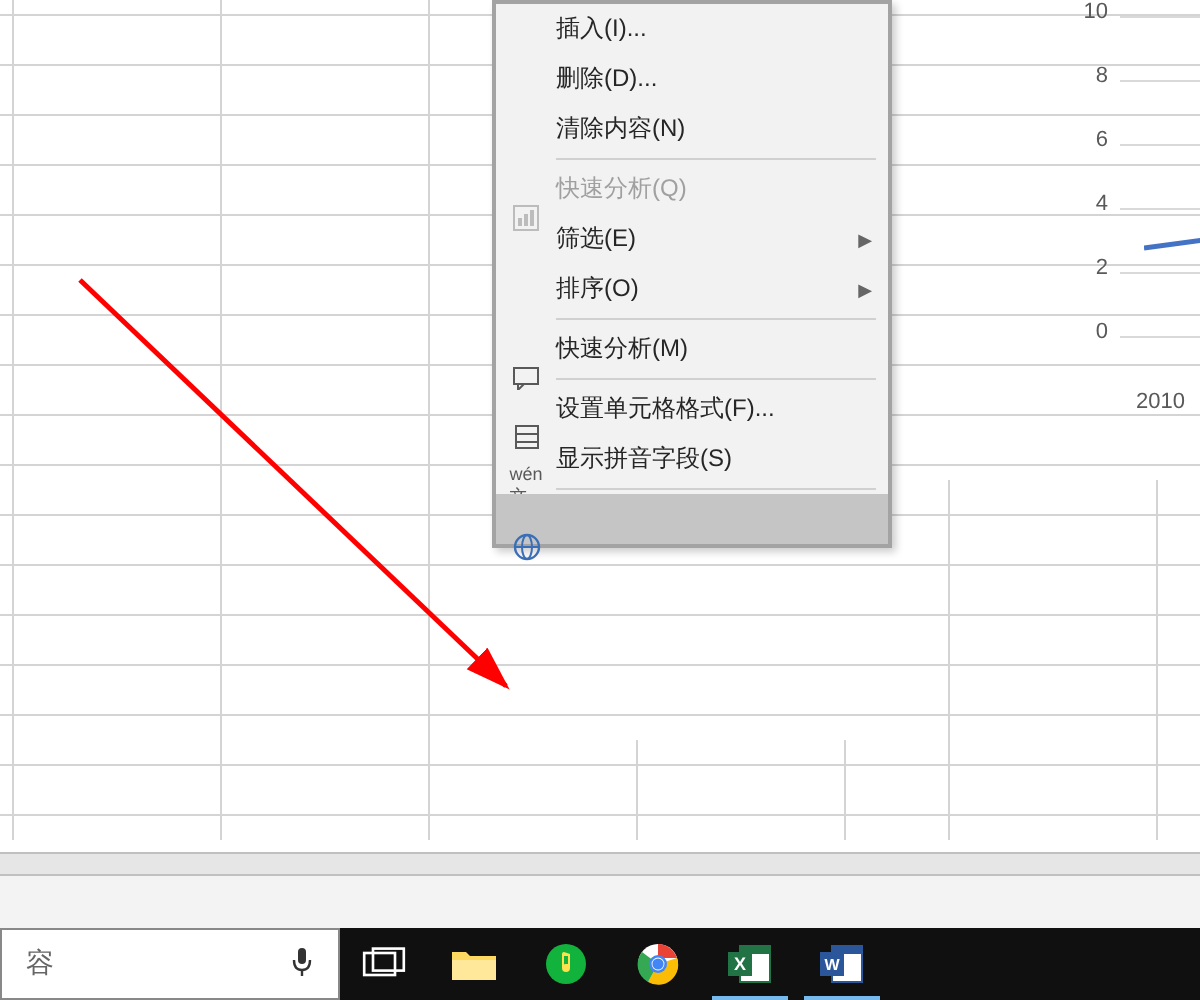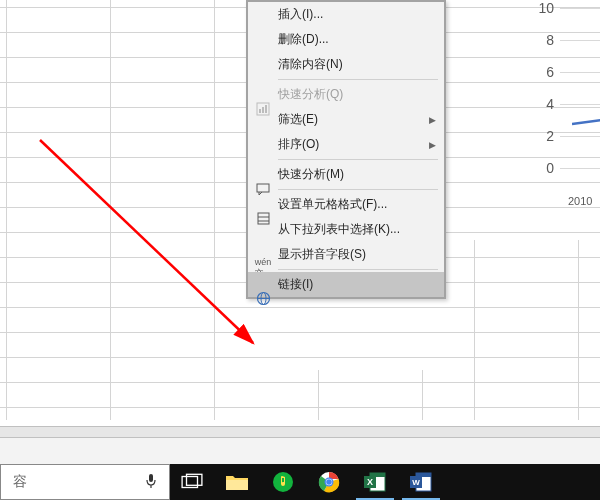--- a/index.html
+++ b/index.html
@@ -13,21 +13,21 @@
 .menu-item { display: flex; align-items: center; height: 25px; padding: 0 8px 0 4px; cursor: default; position: relative; }
 .menu-item.hover { background: #c5c5c5; }
 .menu-item.disabled { color: #a0a0a0; align-items: center; }
 .menu-icon { width: 22px; display: flex; justify-content: center; align-items: center; color: #666; font-size: 12px; margin-top: 28px; }
 .menu-label { flex: 1; color: #262626; padding-left: 4px; }
 .menu-item.disabled .menu-label { color: #a0a0a0; }
 .menu-arrow { color: #666; font-size: 9px; }
 .menu-sep { height: 1px; background: #d0d0d0; margin: 2px 6px 2px 30px; }
 
 .chart-area { position: absolute; right: 0; top: 0; width: 90px; height: 220px; }
-.y-tick { position: absolute; font-size: 14px; color: #595959; text-align: right; width: 20px; }
+.y-tick { position: absolute; font-size: 11px; color: #595959; text-align: right; width: 20px; }
 .x-tick { position: absolute; font-size: 11px; color: #595959; }
 .chart-grid { position: absolute; border-top: 1px solid #d9d9d9; }
 .chart-line { position: absolute; }
 
 .arrow-line { position: absolute; pointer-events: none; }
 
 .bottom-bar { position: absolute; left: 0; bottom: 62px; height: 12px; width: 600px; background: #e6e6e6; border-top: 1px solid #c0c0c0; border-bottom: 1px solid #c0c0c0; }
 .status-strip { position: absolute; left: 0; bottom: 36px; height: 26px; width: 600px; background: #f3f3f3; }
 
 .taskbar { position: absolute; left: 0; bottom: 0; width: 600px; height: 36px; background: #101010; display: flex; align-items: stretch; }
@@ -119,37 +119,32 @@
     <span class="menu-icon">
       <svg width="13" height="13" viewBox="0 0 13 13">
           <rect x="1" y="1" width="11" height="11" fill="none" stroke="#595959"></rect>
           <line x1="1" y1="5" x2="12" y2="5" stroke="#595959"></line>
           <line x1="1" y1="9" x2="12" y2="9" stroke="#595959"></line>
         </svg>
     </span>
     <span class="menu-label">设置单元格格式(F)...</span>
   </div>
   <div class="menu-item">
-    <span class="menu-icon"></span>
-    <span class="menu-label">从下拉列表中选择(K)...</span>
-  </div>
-  <div class="menu-item">
     <span class="menu-icon" style="font-size:9px;color:#595959">wén<br>文</span>
     <span class="menu-label">显示拼音字段(S)</span>
   </div>
   <div class="menu-sep"></div>
   <div class="menu-item hover">
     <span class="menu-icon">
       <svg width="15" height="15" viewBox="0 0 15 15">
           <circle cx="7.5" cy="7.5" r="6" fill="none" stroke="#3a6fb7" stroke-width="1.2"></circle>
           <ellipse cx="7.5" cy="7.5" rx="2.5" ry="6" fill="none" stroke="#3a6fb7" stroke-width="1"></ellipse>
           <line x1="1.5" y1="7.5" x2="13.5" y2="7.5" stroke="#3a6fb7"></line>
         </svg>
     </span>
-    <span class="menu-label">链接(I)</span>
   </div>
 </div>
 
 <div class="chart-area">
   <div class="y-tick" style="top:0;right:46px">10</div>
   <div class="y-tick" style="top:32px;right:46px">8</div>
   <div class="y-tick" style="top:64px;right:46px">6</div>
   <div class="y-tick" style="top:96px;right:46px">4</div>
   <div class="y-tick" style="top:128px;right:46px">2</div>
   <div class="y-tick" style="top:160px;right:46px">0</div>

